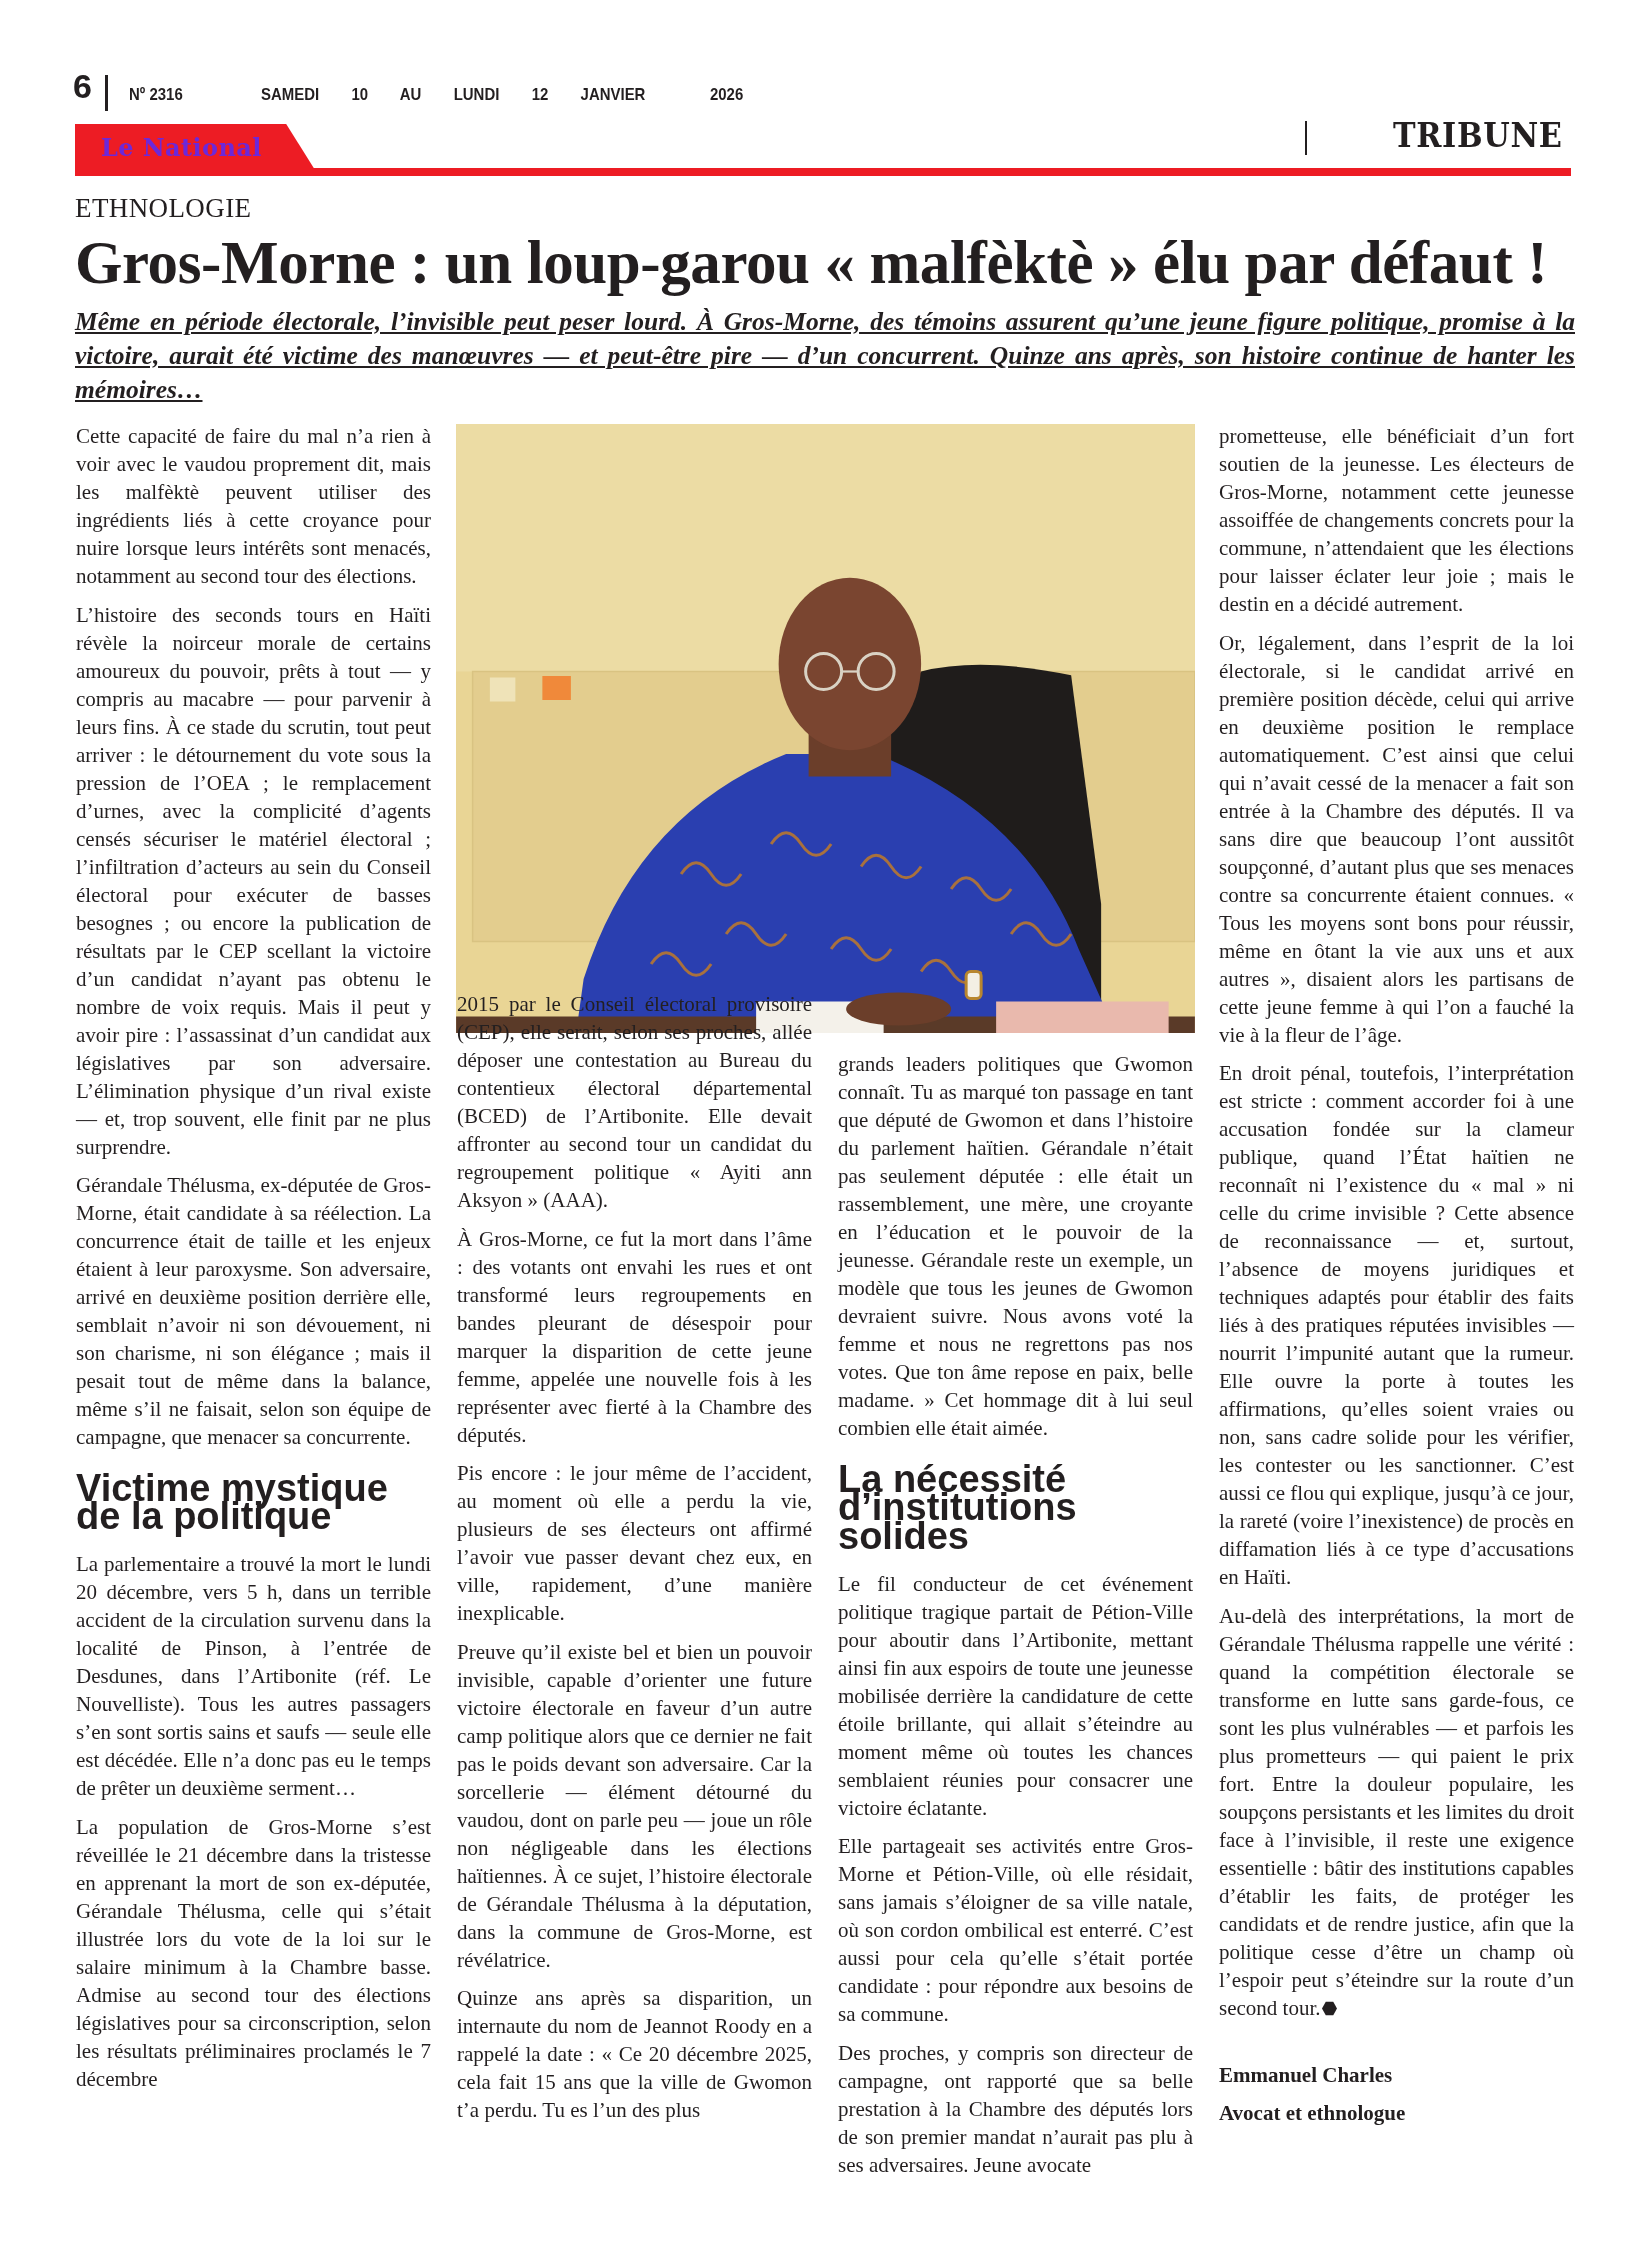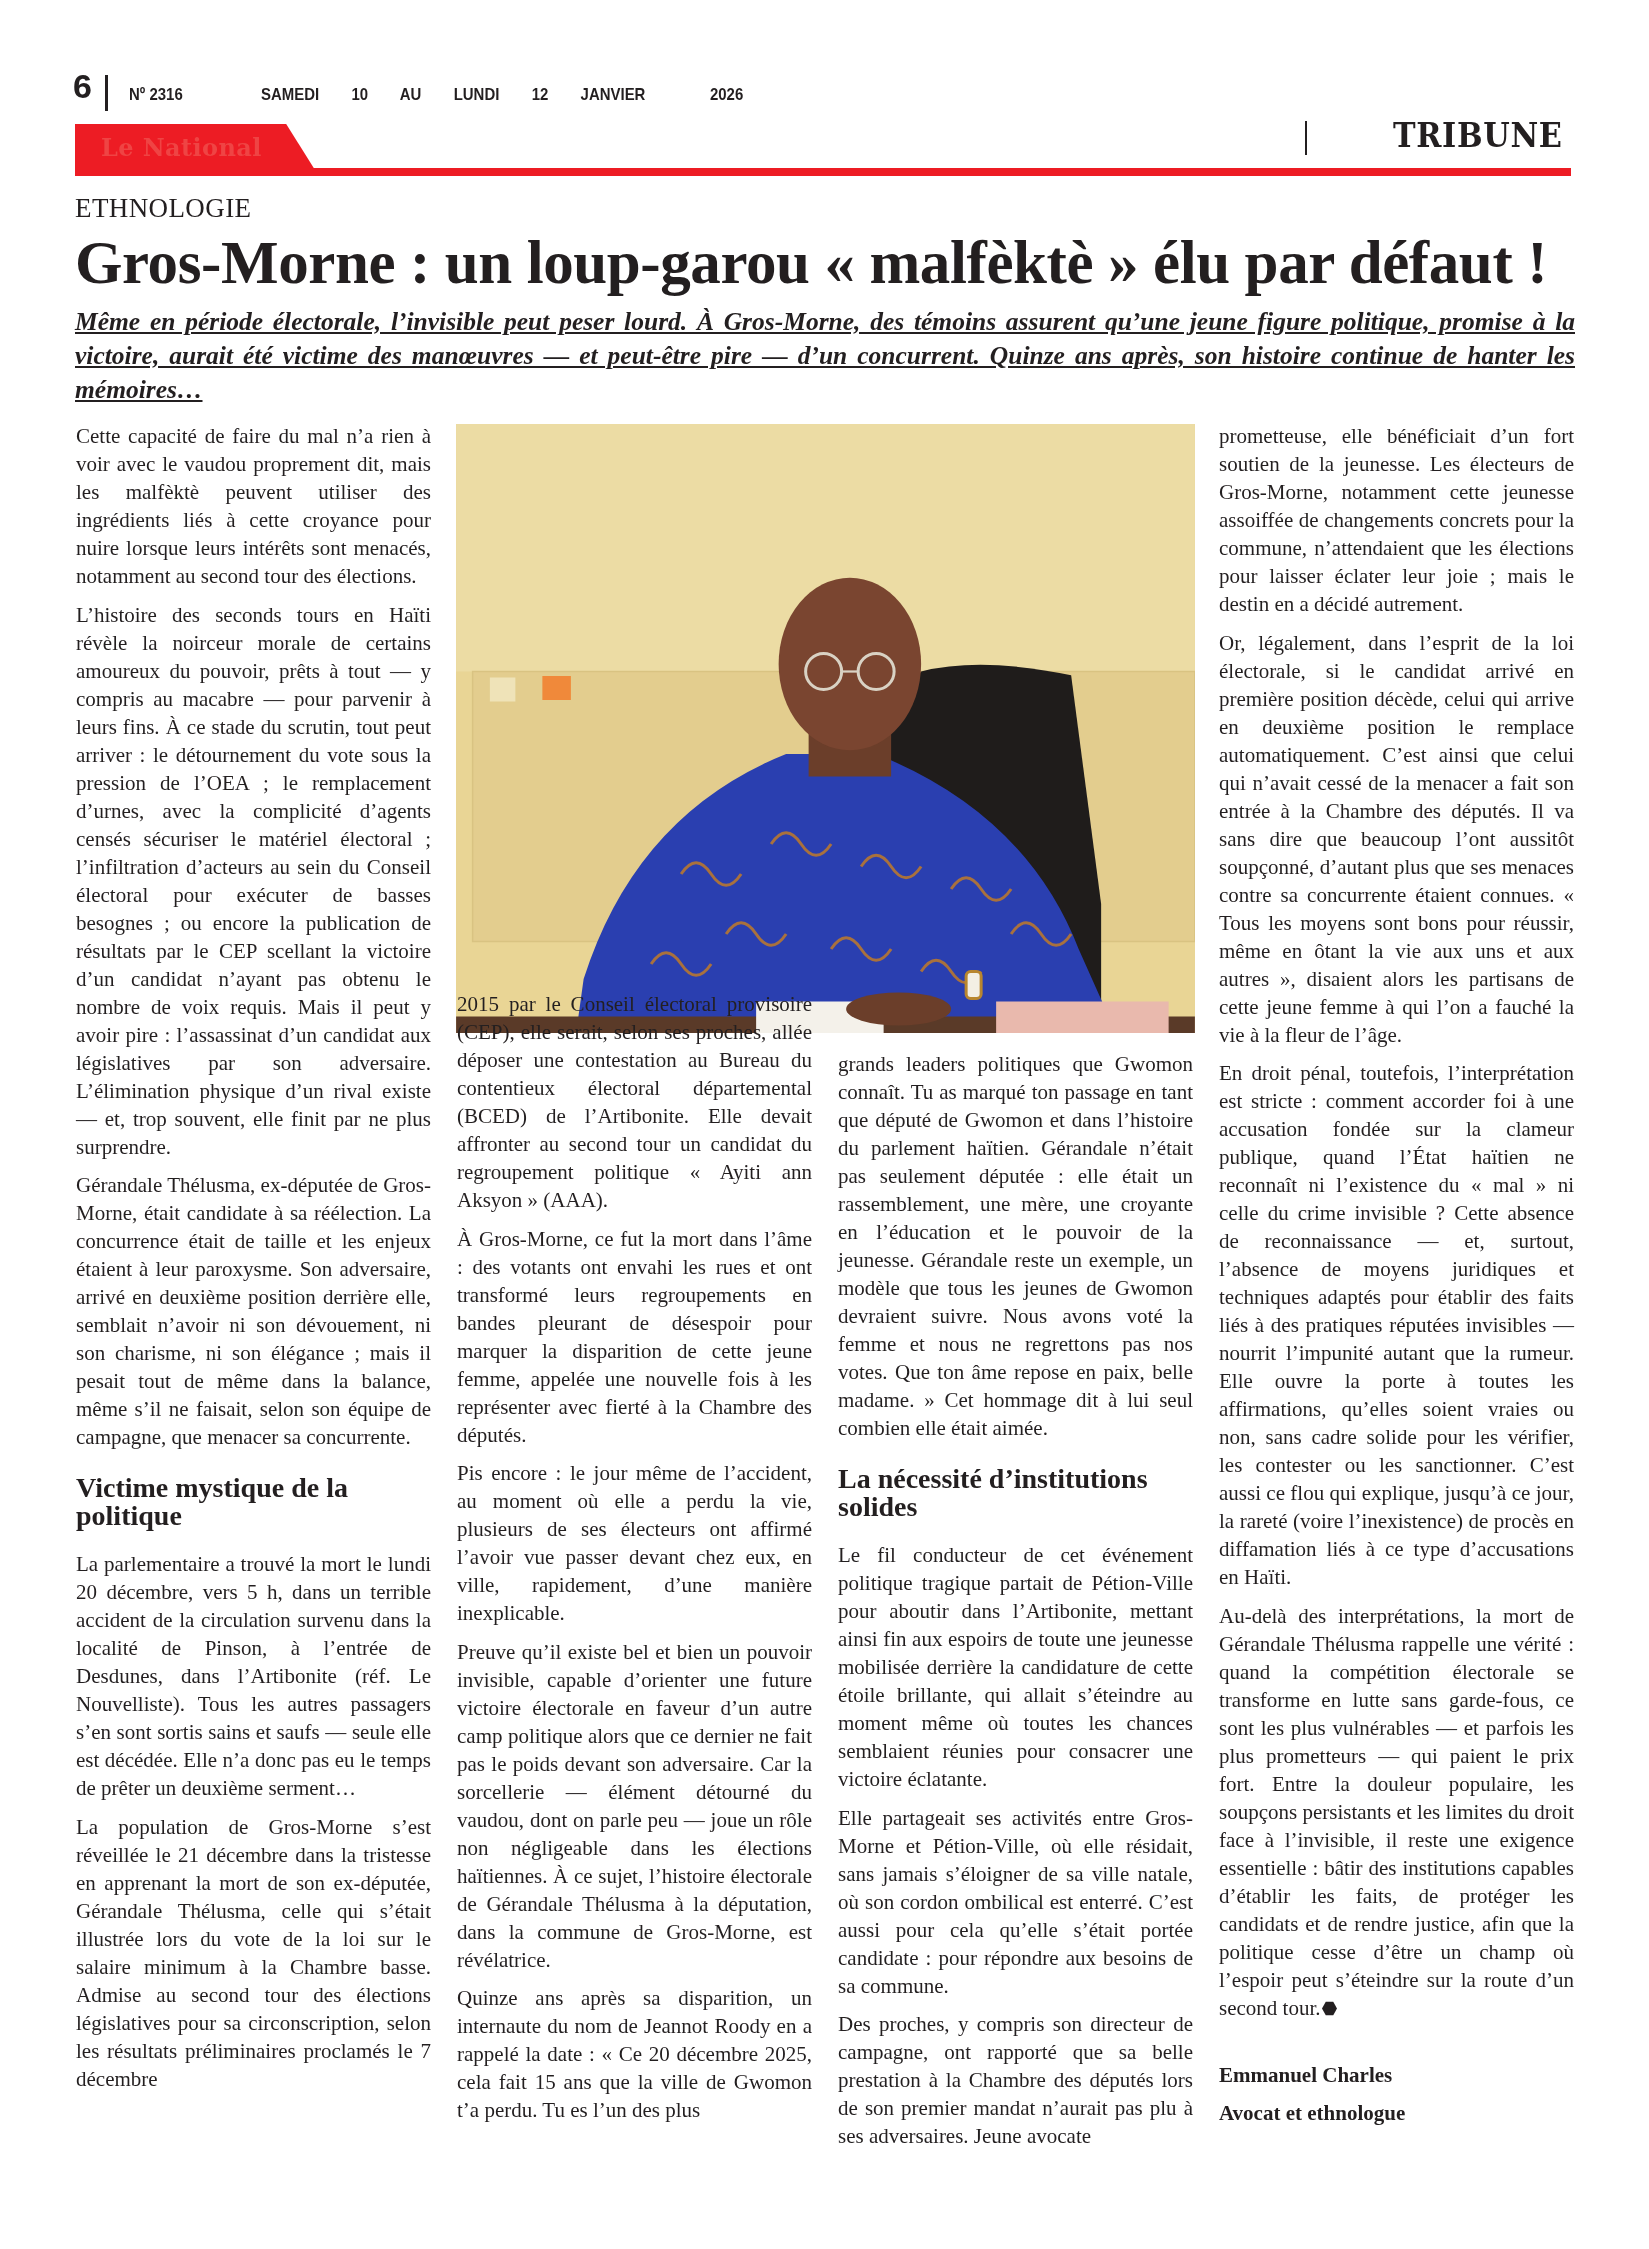--- a/index.html
+++ b/index.html
@@ -5,34 +5,34 @@
   html, body { margin: 0; padding: 0; background: #ffffff; }
   body { width: 1650px; height: 2250px; position: relative; overflow: hidden; color: #231f20; }
   .abs { position: absolute; }
 
   
   .page-num { left: 73px; top: 69px; font-family: "Liberation Sans", sans-serif; font-weight: bold; font-size: 34px; line-height: 1; }
   .page-sep { left: 105px; top: 75px; width: 3px; height: 36px; background: #231f20; }
   .issue { left: 129px; top: 85px; font-family: "Liberation Sans", sans-serif; font-weight: bold; font-size: 17px; transform: scaleX(0.88); transform-origin: left; }
   .date { left: 261px; top: 85px; font-family: "Liberation Sans", sans-serif; font-weight: bold; font-size: 17px; word-spacing: 7.5px; transform: scaleX(0.88); transform-origin: left; white-space: pre; }
   .brand-block { left: 75px; top: 124px; width: 240px; height: 46px; background: #ed1c24; clip-path: polygon(0 0, 88% 0, 100% 100%, 0 100%); }
-  .brand-text { left: 101px; top: 133px; font-family: "DejaVu Serif", serif; font-weight: bold; font-size: 24px; color: #ef4444; letter-spacing: 0.4px; }
+  .brand-text { left: 101px; top: 133px; font-family: "DejaVu Serif", serif; font-weight: bold; font-size: 24px; color: #6d28d9; letter-spacing: 0.4px; }
   .red-rule { left: 75px; top: 168px; width: 1496px; height: 7.5px; background: #ed1c24; }
   .section-sep { left: 1305px; top: 121px; width: 2.2px; height: 34px; background: #231f20; }
   .section-label { left: 1393px; top: 116px; font-family: "DejaVu Serif", serif; font-weight: bold; font-size: 33px; letter-spacing: 0.7px; transform: scaleX(0.92); transform-origin: left; }
 
   
   .kicker { left: 75px; top: 193px; font-family: "Liberation Serif", serif; font-size: 27px; letter-spacing: 0.4px; }
   .headline { left: 75px; top: 229px; font-family: "Liberation Serif", serif; font-weight: bold; font-size: 61px; line-height: 1.1; white-space: nowrap; letter-spacing: -0.4px; }
   .standfirst { left: 75px; top: 305px; width: 1500px; font-family: "Liberation Serif", serif; font-style: italic; font-weight: bold; font-size: 25.5px; line-height: 34px; text-align: justify; text-decoration: underline; }
 
   
   .col { font-family: "Liberation Serif", serif; font-size: 21px; line-height: 28px; text-align: justify; hyphens: none; }
   .col p { margin: 0 0 10.5px 0; }
-  .col h2 { font-family: Liberation Serif, serif; font-weight: bold; font-size: 28px; line-height: 28.5px; margin: 22.5px 0 19.5px 0; text-align: left; }
+  .col h2 { font-family: Liberation Sans, sans-serif; font-weight: bold; font-size: 38px; line-height: 28.5px; margin: 22.5px 0 19.5px 0; text-align: left; }
   .col1 { left: 76px; top: 422px; width: 355px; }
   .col2 { left: 457px; top: 990px; width: 355px; }
   .col3 { left: 838px; top: 1050px; width: 355px; }
   .col4 { left: 1219px; top: 422px; width: 355px; }
 
   .end-mark { display: inline-block; width: 15px; height: 15px; background: #231f20; clip-path: polygon(25% 5%, 75% 5%, 100% 50%, 75% 95%, 25% 95%, 0 50%); vertical-align: -1.5px; margin-left: 1.5px; }
   .byline { margin-top: 39px !important; font-weight: bold; text-align: left; }
   .byline-role { font-weight: bold; text-align: left !important; }
 
   

